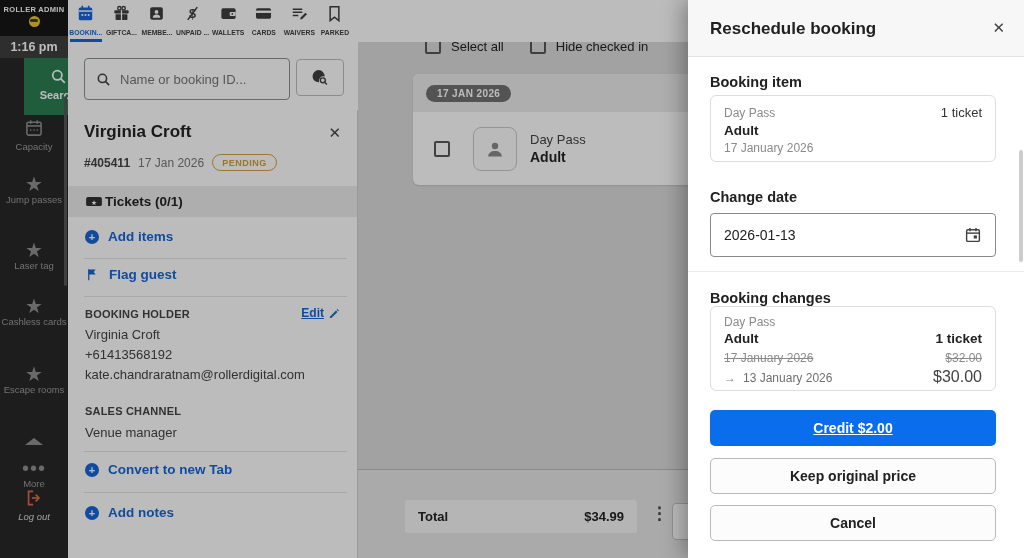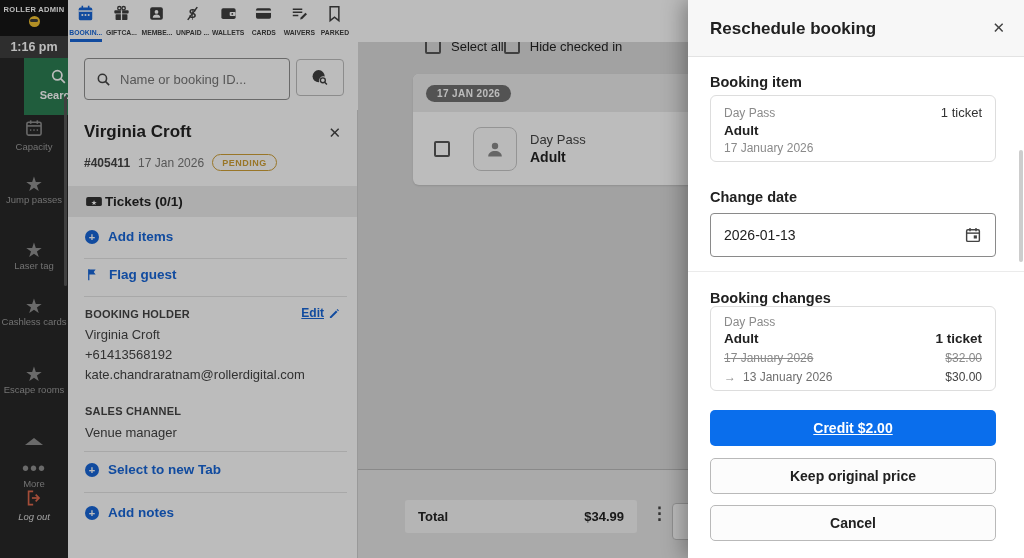--- a/index.html
+++ b/index.html
@@ -50,21 +50,21 @@
   .link-row .ltext { color:var(--accent,#1565d8); font-weight:bold; font-size:13.5px; }
   .pdivider { position:absolute; left:16px; right:10px; height:1px; background:#e4e4e4; }
   .slabel { position:absolute; left:17px; font-size:11px; font-weight:bold; color:#424242; letter-spacing:.2px; }
   .pval { position:absolute; left:17px; font-size:13px; color:#424242; }
   .edit-link { position:absolute; right:16px; display:flex; align-items:center; gap:4px; cursor:pointer; }
   .edit-link .etext { color:var(--accent,#1565d8); font-weight:bold; font-size:12px; text-decoration:underline; }
   .plus-circle { width:14px; height:14px; border-radius:50%; background:var(--accent,#1565d8); color:#fff; font-size:11px; font-weight:bold; line-height:14px; text-align:center; flex:0 0 14px; }
 
   
   .content { position:absolute; left:358px; top:0; width:666px; height:558px; background:#dcdcdc; }
-  .checks { position:absolute; left:67px; top:38px; display:flex; align-items:flex-end; }
+  .checks { position:absolute; left:67px; top:38px; display:flex; align-items:flex-end; gap:26px; }
   .check { display:flex; align-items:center; gap:10px; cursor:pointer; }
   .cbox { width:16px; height:16px; border:2px solid #555; border-radius:2px; background:transparent; }
   .clabel { font-size:13px; color:#212121; }
   .list-card { position:absolute; left:55px; top:74px; width:620px; height:111px; background:#fff; border-radius:6px; overflow:hidden; box-shadow:0 1px 2px rgba(0,0,0,.12); }
   .list-head { height:38px; background:#ececec; display:flex; align-items:center; padding-left:13px; }
   .date-chip { background:#6f6f6f; color:#fff; font-size:10px; font-weight:bold; letter-spacing:.4px; border-radius:9px; padding:3px 11px; }
   .list-row { height:73px; display:flex; align-items:center; padding-left:21px; gap:0; cursor:pointer; }
   .list-row .cbox { margin-right:23px; }
   .avatar { width:44px; height:44px; border:1px solid #c9c9c9; border-radius:8px; display:flex; align-items:center; justify-content:center; margin-right:13px; background:#fdfdfd; }
   .prod { font-size:13px; color:#424242; }
@@ -337,21 +337,21 @@
     <div class="pval" style="top:217px;">Virginia Croft</div>
     <div class="pval" style="top:237px;">+61413568192</div>
     <div class="pval" style="top:257px;">kate.chandraratnam@rollerdigital.com</div>
 
     <div class="slabel" style="top:295px;">SALES CHANNEL</div>
     <div class="pval" style="top:315px;">Venue manager</div>
 
     <div class="pdivider" style="top:341px;"></div>
     <div class="link-row" style="top:352px;">
       <span class="plus-circle">+</span>
-      <span class="ltext">Select to new Tab</span>
+      <span class="ltext">Convert to new Tab</span>
     </div>
     <div class="pdivider" style="top:382px;"></div>
     <div class="link-row" style="top:395px;">
       <span class="plus-circle">+</span>
       <span class="ltext">Add notes</span>
     </div>
   </div>
 
   <div class="content">
     <div class="checks">
@@ -440,21 +440,21 @@
       </div>
       <div class="mc-row" style="margin-top:3px;">
         <span class="g12 strike">17 January 2026</span>
         <span class="g12 strike">$32.00</span>
       </div>
       <div class="mc-row" style="margin-top:3px;">
         <span class="newrow">
           <span class="g12">→</span>
           <span class="g12" style="color:#6f6f6f;">13 January 2026</span>
         </span>
-        <span class="d13" style="font-size:12px;color:#424242;">$30.00</span>
+        <span class="d13" style="font-size:16px;color:#424242;">$30.00</span>
       </div>
     </div>
 
     <button class="m-btn primary" style="top:410px;text-decoration:underline;">Credit $2.00</button>
     <button class="m-btn secondary" style="top:458px;">Keep original price</button>
     <button class="m-btn secondary" style="top:505px;">Cancel</button>
 
     <div class="m-scroll"></div>
   </div>
 

